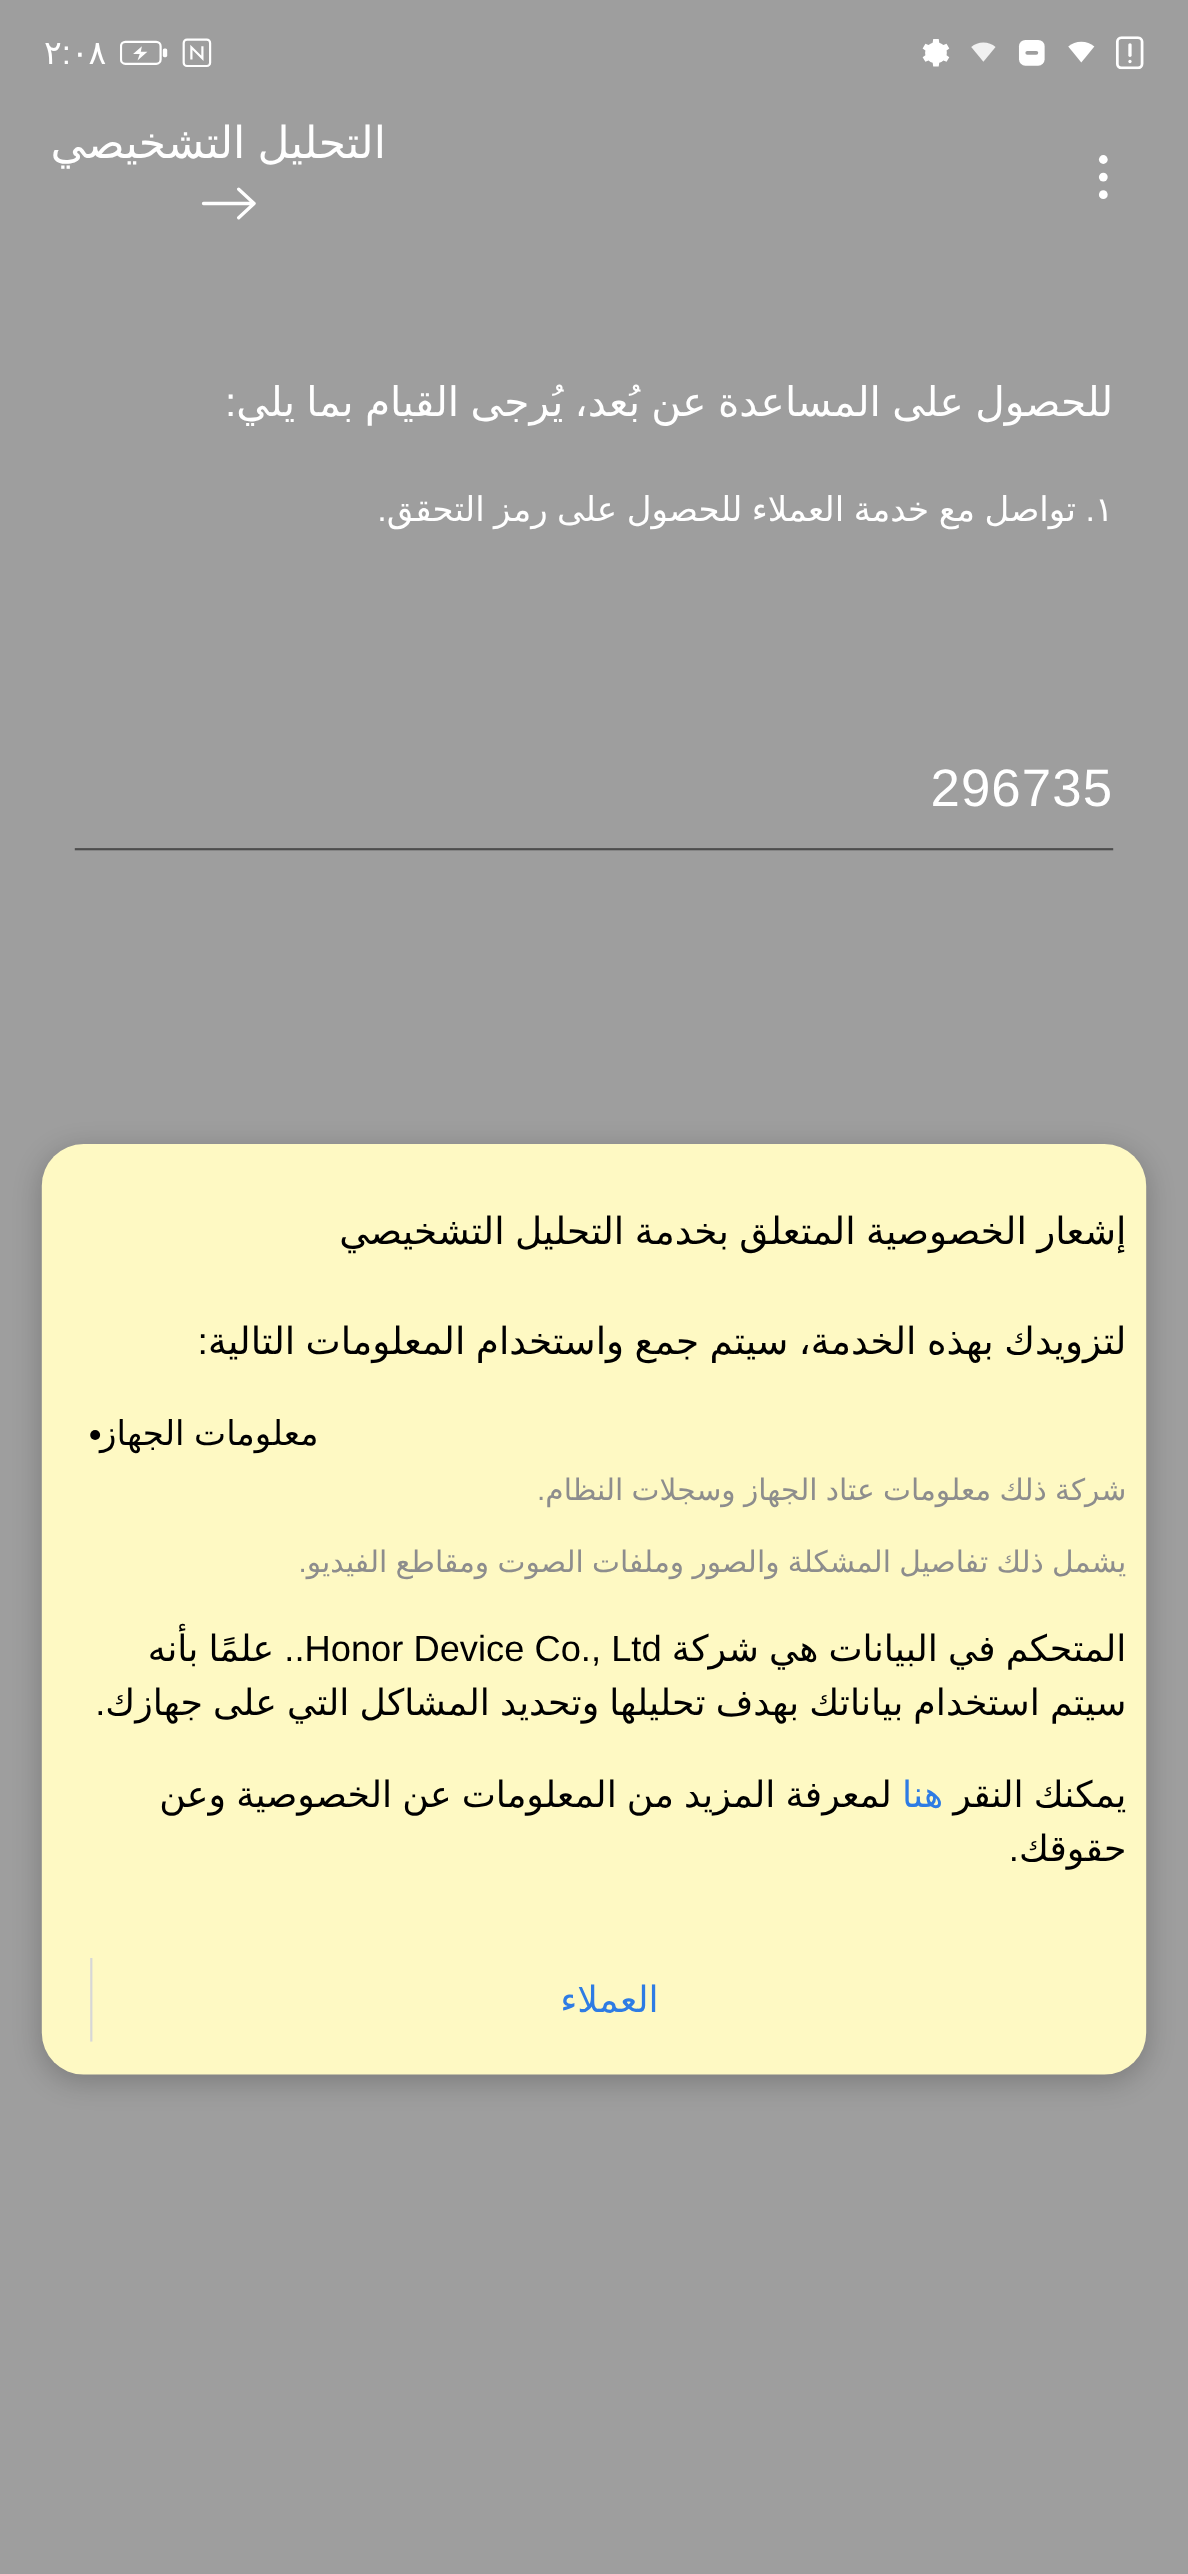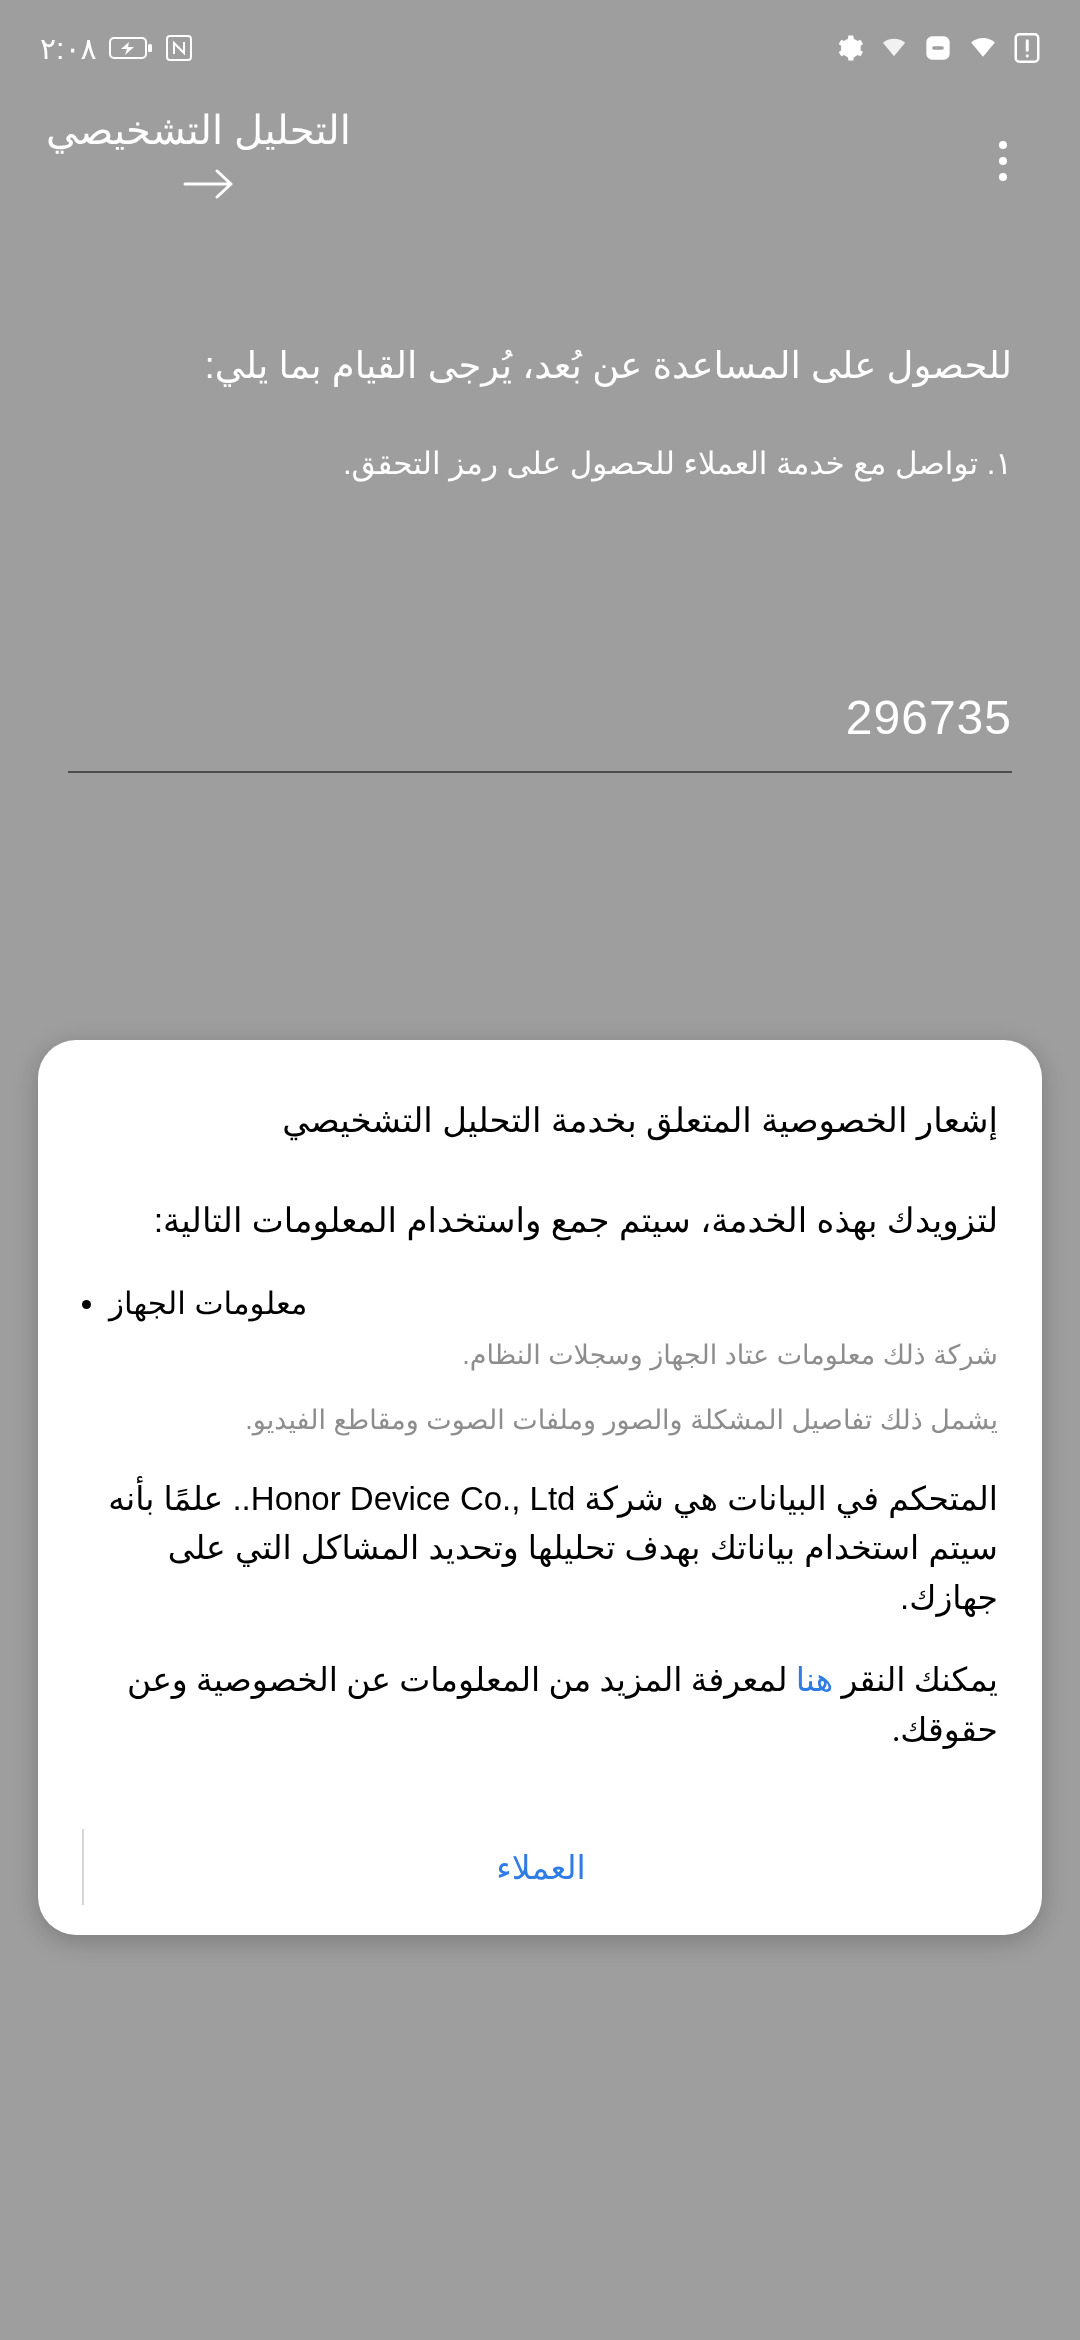--- a/index.html
+++ b/index.html
@@ -98,23 +98,23 @@
     height: 2px;
     background: #4d4d4d;
     width: 100%;
   }
 
   
   .dialog {
     position: absolute;
     left: 38px; right: 38px;
     top: 1040px;
-    background: #ffffff;
+    background: #fef9c3;
     border-radius: 38px;
-    padding: 56px 44px 0 44px;
+    padding: 56px 18px 0 44px;
     box-shadow: 0 6px 26px rgba(0,0,0,0.22);
   }
   .dialog-title {
     font-size: 34px;
     color: #000000;
     line-height: 1.45;
     text-align: right;
     margin-bottom: 50px;
   }
   .dialog-intro {
@@ -122,41 +122,40 @@
     color: #000000;
     line-height: 1.5;
     text-align: right;
     margin-bottom: 36px;
   }
   ul.bullets { list-style: none; margin: 0 0 34px 0; padding: 0; }
   ul.bullets li { margin-bottom: 26px; }
   .bullet-row {
     display: flex; flex-direction: row-reverse;
     align-items: flex-start; justify-content: flex-start;
-    gap: 18px;
   }
   .bullet-dot {
     width: 9px; height: 9px; border-radius: 50%;
     background: #000; margin-top: 18px; flex: 0 0 auto;
   }
   .bullet-main {
     font-size: 31px; color: #000000; line-height: 1.4; text-align: right;
   }
   .bullet-sub {
     font-size: 27px; color: #8d8d8d; line-height: 1.45;
     text-align: right; margin-top: 10px; padding-right: 0;
   }
   .dialog-para {
     font-size: 33px;
     color: #000000;
     line-height: 1.5;
     text-align: right;
     margin-bottom: 34px;
   }
-  .dialog-para.last { margin-bottom: 44px; font-family: Liberation Serif, serif; }
+  .dialog-para.last { margin-bottom: 44px; }
   .link { color: #2e7ce4; }
 
   .dialog-actions {
     display: flex; flex-direction: row;
     align-items: stretch;
     border-top: 0;
     height: 136px;
   }
   .dialog-actions .btn {
     flex: 1 1 0;

